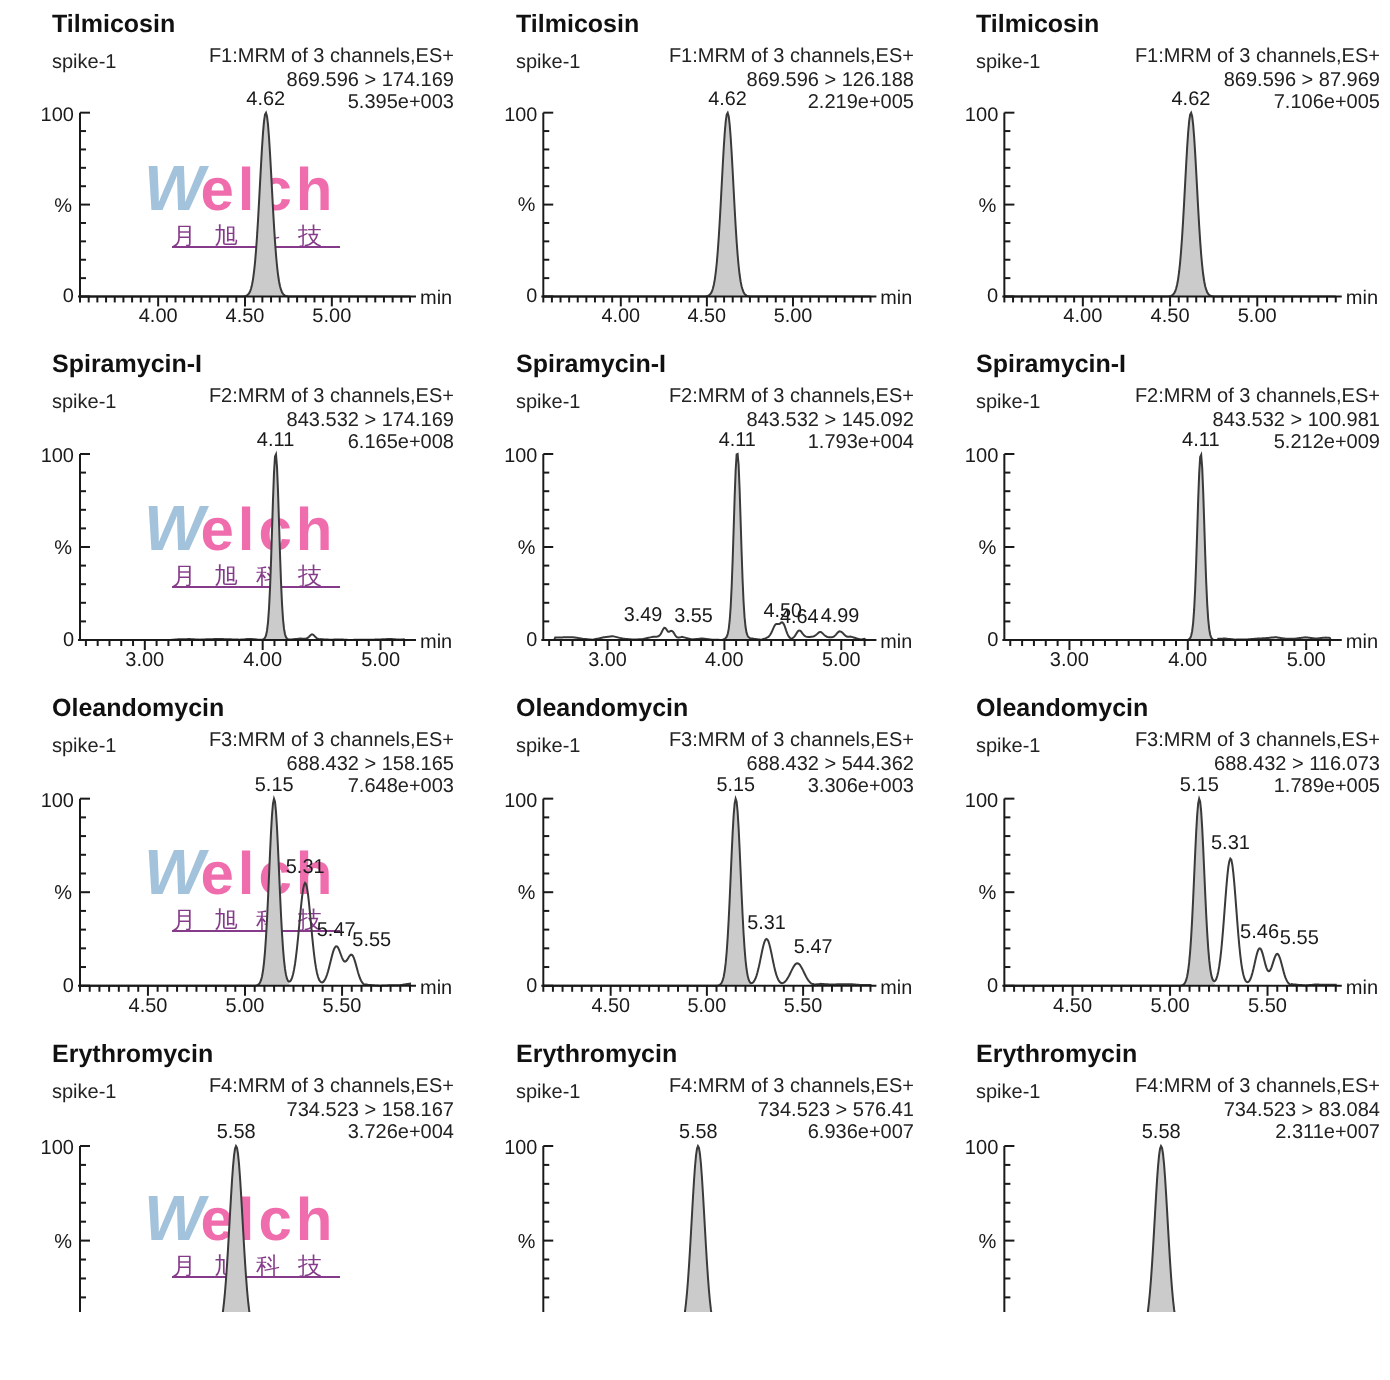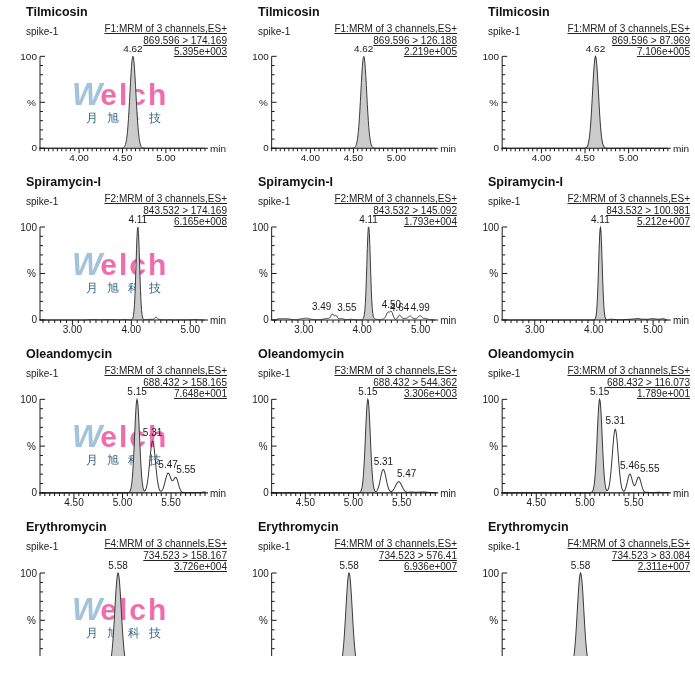--- a/index.html
+++ b/index.html
@@ -4,27 +4,27 @@
 <style>
   html,body{margin:0;padding:0;background:#ffffff;}
   body{font-family:"Liberation Sans", sans-serif; color:#1a1a1a;}
   #frame{position:relative;width:695px;height:656px;background:#ffffff;overflow:hidden;}
   #grid{display:grid;width:695px;height:690px;
         grid-template-columns:232px 230px 233px;
         grid-template-rows:170px 172px 173px 175px;}
   .panel{position:relative;overflow:hidden;}
   .p-title{position:absolute;left:26px;top:5px;font-size:12.5px;font-weight:700;color:#111;white-space:nowrap;}
   .p-sample{position:absolute;left:26px;top:26px;font-size:10px;color:#222;}
-  .p-head{position:absolute;right:5px;top:23px;text-align:right;font-size:10px;line-height:11.5px;color:#222;white-space:nowrap;text-decoration:underline;}
+  .p-head{position:absolute;right:5px;top:23px;text-align:right;font-size:10px;line-height:11.5px;color:#222;white-space:nowrap;}
   .plot{position:absolute;left:0;top:0;width:100%;height:100%;display:block;}
   svg text{font-family:"Liberation Sans", sans-serif;font-size:10px;fill:#1a1a1a;}
   .wm{position:absolute;left:72px;top:76px;width:150px;text-align:left;pointer-events:none;user-select:none;}
   .wm-w{font-size:32px;font-weight:700;font-style:italic;color:#85aecf;opacity:.75;letter-spacing:-2px;}
   .wm-elch{font-size:30px;font-weight:700;color:#ec4899;opacity:.8;letter-spacing:2px;margin-top:20px;}
-  .wm-cn{font-size:12px;color:#0c4a6e;opacity:.85;letter-spacing:9px;margin-top:-3px;padding-left:14px;white-space:nowrap;}
+  .wm-cn{font-size:12px;color:#701a75;opacity:.85;letter-spacing:9px;margin-top:-3px;padding-left:14px;white-space:nowrap;text-decoration:underline;}
 </style>
 </head>
 <body>
 
 <div id="frame">
   <div id="grid">
       <div class="panel">
     <div class="p-title">Tilmicosin</div>
     <div class="p-sample">spike-1</div>
     <div class="p-head">
@@ -402,21 +402,21 @@
           <text x="169.1" y="141.3" text-anchor="middle">4.64</text>
           <text x="189.7" y="140.8" text-anchor="middle">4.99</text>
         </svg>
   </div>
       <div class="panel">
     <div class="p-title">Spiramycin-I</div>
     <div class="p-sample">spike-1</div>
     <div class="p-head">
       <div class="p-channel">F2:MRM of 3 channels,ES+</div>
       <div class="p-transition">843.532 &gt; 100.981</div>
-      <div class="p-intensity">5.212e+007</div>
+      <div class="p-intensity">5.212e+009</div>
     </div>
 
     <svg class="plot" viewBox="0 0 232 172" preserveAspectRatio="none">
           <path d="M40 150L40.0 150.00L40.5 150.00L41.0 150.00L41.5 150.00L42.0 150.00L42.5 150.00L43.0 150.00L43.5 150.00L44.0 150.00L44.5 150.00L45.0 150.00L45.5 150.00L46.0 150.00L46.5 150.00L47.0 150.00L47.5 150.00L48.0 150.00L48.5 150.00L49.0 150.00L49.5 150.00L50.0 150.00L50.5 150.00L51.0 150.00L51.5 150.00L52.0 150.00L52.5 150.00L53.0 150.00L53.5 150.00L54.0 150.00L54.5 150.00L55.0 150.00L55.5 150.00L56.0 150.00L56.5 150.00L57.0 150.00L57.5 150.00L58.0 150.00L58.5 150.00L59.0 150.00L59.5 150.00L60.0 150.00L60.5 150.00L61.0 150.00L61.5 150.00L62.0 150.00L62.5 150.00L63.0 150.00L63.5 150.00L64.0 150.00L64.5 150.00L65.0 150.00L65.5 150.00L66.0 150.00L66.5 150.00L67.0 150.00L67.5 150.00L68.0 150.00L68.5 150.00L69.0 150.00L69.5 150.00L70.0 150.00L70.5 150.00L71.0 150.00L71.5 150.00L72.0 150.00L72.5 150.00L73.0 150.00L73.5 150.00L74.0 150.00L74.5 150.00L75.0 150.00L75.5 150.00L76.0 150.00L76.5 150.00L77.0 150.00L77.5 150.00L78.0 150.00L78.5 150.00L79.0 150.00L79.5 150.00L80.0 150.00L80.5 150.00L81.0 150.00L81.5 150.00L82.0 150.00L82.5 150.00L83.0 150.00L83.5 150.00L84.0 150.00L84.5 150.00L85.0 150.00L85.5 150.00L86.0 150.00L86.5 150.00L87.0 150.00L87.5 150.00L88.0 150.00L88.5 150.00L89.0 150.00L89.5 150.00L90.0 150.00L90.5 150.00L91.0 150.00L91.5 150.00L92.0 150.00L92.5 150.00L93.0 150.00L93.5 150.00L94.0 150.00L94.5 150.00L95.0 150.00L95.5 150.00L96.0 150.00L96.5 150.00L97.0 150.00L97.5 150.00L98.0 150.00L98.5 150.00L99.0 150.00L99.5 150.00L100.0 150.00L100.5 150.00L101.0 150.00L101.5 150.00L102.0 150.00L102.5 150.00L103.0 150.00L103.5 150.00L104.0 150.00L104.5 150.00L105.0 150.00L105.5 150.00L106.0 150.00L106.5 150.00L107.0 150.00L107.5 150.00L108.0 150.00L108.5 150.00L109.0 150.00L109.5 150.00L110.0 150.00L110.5 150.00L111.0 150.00L111.5 150.00L112.0 150.00L112.5 150.00L113.0 150.00L113.5 150.00L114.0 150.00L114.5 150.00L115.0 150.00L115.5 150.00L116.0 150.00L116.5 150.00L117.0 150.00L117.5 150.00L118.0 150.00L118.5 150.00L119.0 150.00L119.5 150.00L120.0 150.00L120.5 150.00L121.0 150.00L121.5 150.00L122.0 150.00L122.5 150.00L123.0 150.00L123.5 150.00L124.0 150.00L124.5 150.00L125.0 150.00L125.5 150.00L126.0 150.00L126.5 150.00L127.0 150.00L127.5 150.00L128.0 150.00L128.5 150.00L129.0 150.00L129.5 150.00L130.0 150.00L130.5 149.99L131.0 149.95L131.5 149.86L132.0 149.63L132.5 149.08L133.0 147.90L133.5 145.57L134.0 141.39L134.5 134.59L135.0 124.59L135.5 111.36L136.0 95.84L136.5 80.03L137.0 66.68L137.5 58.55L138.0 57.48L138.5 63.72L139.0 75.84L139.5 91.24L140.0 107.09L140.5 121.11L141.0 132.08L141.5 139.75L142.0 144.60L142.5 147.37L143.0 148.82L143.5 149.51L144.0 149.82L144.5 149.94L145.0 149.98L145.5 149.99L146.0 150.00L146.5 150.00L147.0 150.00L147.5 150.00L148.0 150.00L148.5 150.00L149.0 150.00L149.5 150.00L150.0 150.00L150.5 150.00L151.0 150.00L151.5 150.00L152.0 150.00L152.5 150.00L153.0 150.00L153.5 150.00L154.0 150.00L154.5 150.00L155.0 150.00L155.5 150.00L156.0 150.00L156.5 150.00L157.0 150.00L157.5 150.00L158.0 150.00L158.5 150.00L159.0 150.00L159.5 150.00L160.0 150.00L160.5 150.00L161.0 150.00L161.5 150.00L162.0 150.00L162.5 150.00L163.0 150.00L163.5 150.00L164.0 150.00L164.5 150.00L165.0 150.00L165.5 150.00L166.0 150.00L166.5 150.00L167.0 150.00L167.5 150.00L168.0 150.00L168.5 150.00L169.0 150.00L169.5 150.00L170.0 150.00L170.5 150.00L171.0 150.00L171.5 150.00L172.0 150.00L172.5 150.00L173.0 150.00L173.5 150.00L174.0 150.00L174.5 150.00L175.0 150.00L175.5 150.00L176.0 150.00L176.5 150.00L177.0 150.00L177.5 150.00L178.0 150.00L178.5 150.00L179.0 150.00L179.5 150.00L180.0 150.00L180.5 150.00L181.0 150.00L181.5 150.00L182.0 150.00L182.5 150.00L183.0 150.00L183.5 150.00L184.0 150.00L184.5 150.00L185.0 150.00L185.5 150.00L186.0 150.00L186.5 150.00L187.0 150.00L187.5 150.00L188.0 150.00L188.5 150.00L189.0 150.00L189.5 150.00L190.0 150.00L190.5 150.00L191.0 150.00L191.5 150.00L192.0 150.00L192.5 150.00L193.0 150.00L193.5 150.00L194.0 150.00L194.5 150.00L195.0 150.00L195.5 150.00L196.0 150.00L196.5 150.00L197.0 150.00L197.5 150.00L198.0 150.00L198.5 150.00L199.0 150.00L199.5 150.00L200.0 150.00L200.5 150.00L201.0 150.00L201.5 150.00L202.0 150.00L202.5 150.00L203.0 150.00L203.5 150.00L204.0 150.00L204.5 150.00L205.0 150.00L205 150Z" fill="#cbcbcb" stroke="none"></path>
           <path d="M40 150L40.0 150.00L40.5 150.00L41.0 150.00L41.5 150.00L42.0 150.00L42.5 150.00L43.0 150.00L43.5 150.00L44.0 150.00L44.5 150.00L45.0 150.00L45.5 150.00L46.0 150.00L46.5 150.00L47.0 150.00L47.5 150.00L48.0 150.00L48.5 150.00L49.0 150.00L49.5 150.00L50.0 150.00L50.5 150.00L51.0 150.00L51.5 150.00L52.0 150.00L52.5 150.00L53.0 150.00L53.5 150.00L54.0 150.00L54.5 150.00L55.0 150.00L55.5 150.00L56.0 150.00L56.5 150.00L57.0 150.00L57.5 150.00L58.0 150.00L58.5 150.00L59.0 150.00L59.5 150.00L60.0 150.00L60.5 150.00L61.0 150.00L61.5 150.00L62.0 150.00L62.5 150.00L63.0 150.00L63.5 150.00L64.0 150.00L64.5 150.00L65.0 150.00L65.5 150.00L66.0 150.00L66.5 150.00L67.0 150.00L67.5 150.00L68.0 150.00L68.5 150.00L69.0 150.00L69.5 150.00L70.0 150.00L70.5 150.00L71.0 150.00L71.5 150.00L72.0 150.00L72.5 150.00L73.0 150.00L73.5 150.00L74.0 150.00L74.5 150.00L75.0 150.00L75.5 150.00L76.0 150.00L76.5 150.00L77.0 150.00L77.5 150.00L78.0 150.00L78.5 150.00L79.0 150.00L79.5 150.00L80.0 150.00L80.5 150.00L81.0 150.00L81.5 150.00L82.0 150.00L82.5 150.00L83.0 150.00L83.5 150.00L84.0 150.00L84.5 150.00L85.0 150.00L85.5 150.00L86.0 150.00L86.5 150.00L87.0 150.00L87.5 150.00L88.0 150.00L88.5 150.00L89.0 150.00L89.5 150.00L90.0 150.00L90.5 150.00L91.0 150.00L91.5 150.00L92.0 150.00L92.5 150.00L93.0 150.00L93.5 150.00L94.0 150.00L94.5 150.00L95.0 150.00L95.5 150.00L96.0 150.00L96.5 150.00L97.0 150.00L97.5 150.00L98.0 150.00L98.5 150.00L99.0 150.00L99.5 150.00L100.0 150.00L100.5 150.00L101.0 150.00L101.5 150.00L102.0 150.00L102.5 150.00L103.0 150.00L103.5 150.00L104.0 150.00L104.5 150.00L105.0 150.00L105.5 150.00L106.0 150.00L106.5 150.00L107.0 150.00L107.5 150.00L108.0 150.00L108.5 150.00L109.0 150.00L109.5 150.00L110.0 150.00L110.5 150.00L111.0 150.00L111.5 150.00L112.0 150.00L112.5 150.00L113.0 150.00L113.5 150.00L114.0 150.00L114.5 150.00L115.0 150.00L115.5 150.00L116.0 150.00L116.5 150.00L117.0 150.00L117.5 150.00L118.0 150.00L118.5 150.00L119.0 150.00L119.5 150.00L120.0 150.00L120.5 150.00L121.0 150.00L121.5 150.00L122.0 150.00L122.5 150.00L123.0 150.00L123.5 150.00L124.0 150.00L124.5 150.00L125.0 150.00L125.5 150.00L126.0 150.00L126.5 150.00L127.0 150.00L127.5 150.00L128.0 150.00L128.5 150.00L129.0 150.00L129.5 150.00L130.0 150.00L130.5 149.99L131.0 149.95L131.5 149.86L132.0 149.63L132.5 149.08L133.0 147.90L133.5 145.57L134.0 141.39L134.5 134.59L135.0 124.59L135.5 111.36L136.0 95.84L136.5 80.03L137.0 66.68L137.5 58.55L138.0 57.48L138.5 63.72L139.0 75.84L139.5 91.24L140.0 107.09L140.5 121.11L141.0 132.08L141.5 139.75L142.0 144.60L142.5 147.37L143.0 148.82L143.5 149.51L144.0 149.82L144.5 149.94L145.0 149.98L145.5 149.99L146.0 150.00L146.5 149.34L147.0 149.34L147.5 149.33L148.0 149.33L148.5 149.32L149.0 149.31L149.5 149.31L150.0 149.30L150.5 149.35L151.0 149.41L151.5 149.46L152.0 149.51L152.5 149.56L153.0 149.61L153.5 149.66L154.0 149.71L154.5 149.77L155.0 149.82L155.5 149.81L156.0 149.81L156.5 149.80L157.0 149.80L157.5 149.79L158.0 149.79L158.5 149.78L159.0 149.78L159.5 149.77L160.0 149.77L160.5 149.73L161.0 149.69L161.5 149.65L162.0 149.61L162.5 149.57L163.0 149.52L163.5 149.48L164.0 149.44L164.5 149.40L165.0 149.36L165.5 149.33L166.0 149.30L166.5 149.28L167.0 149.25L167.5 149.22L168.0 149.19L168.5 149.17L169.0 149.14L169.5 149.11L170.0 149.08L170.5 149.03L171.0 148.99L171.5 148.94L172.0 148.89L172.5 148.84L173.0 148.80L173.5 148.75L174.0 148.70L174.5 148.65L175.0 148.61L175.5 148.68L176.0 148.76L176.5 148.84L177.0 148.91L177.5 148.99L178.0 149.07L178.5 149.14L179.0 149.22L179.5 149.30L180.0 149.37L180.5 149.37L181.0 149.36L181.5 149.35L182.0 149.35L182.5 149.34L183.0 149.34L183.5 149.33L184.0 149.33L184.5 149.32L185.0 149.31L185.5 149.25L186.0 149.18L186.5 149.11L187.0 149.04L187.5 148.97L188.0 148.90L188.5 148.84L189.0 148.77L189.5 148.70L190.0 148.63L190.5 148.70L191.0 148.77L191.5 148.83L192.0 148.90L192.5 148.97L193.0 149.03L193.5 149.10L194.0 149.17L194.5 149.24L195.0 149.30L195.5 149.25L196.0 149.20L196.5 149.14L197.0 149.09L197.5 149.04L198.0 148.98L198.5 148.93L199.0 148.88L199.5 148.82L200.0 148.77L200.5 148.82L201.0 148.88L201.5 148.93L202.0 148.99L202.5 150.00L203.0 150.00L203.5 150.00L204.0 150.00L204.5 150.00L205.0 150.00L205 150" fill="none" stroke="#3a3a3a" stroke-width="1"></path>
           <g>
             <line x1="39" y1="150" x2="208" y2="150" stroke="#1a1a1a" stroke-width="1"></line>
             <line x1="42.95" y1="150" x2="42.95" y2="153" stroke="#1a1a1a" stroke-width="1"></line>
             <line x1="48.84" y1="150" x2="48.84" y2="153" stroke="#1a1a1a" stroke-width="1"></line>
             <line x1="54.73" y1="150" x2="54.73" y2="153" stroke="#1a1a1a" stroke-width="1"></line>
@@ -469,21 +469,21 @@
           </g>
           <text x="137.8" y="53.0" text-anchor="middle">4.11</text>
         </svg>
   </div>
       <div class="panel">
     <div class="p-title">Oleandomycin</div>
     <div class="p-sample">spike-1</div>
     <div class="p-head">
       <div class="p-channel">F3:MRM of 3 channels,ES+</div>
       <div class="p-transition">688.432 &gt; 158.165</div>
-      <div class="p-intensity">7.648e+001</div>
+      <div class="p-intensity">7.648e+003</div>
     </div>
     <div class="wm">
       <span class="wm-w">W</span><span class="wm-elch">elch</span>
       <div class="wm-cn">月旭科技</div>
     </div>
     <svg class="plot" viewBox="0 0 232 172" preserveAspectRatio="none">
           <path d="M40 150L40.0 150.00L40.5 150.00L41.0 150.00L41.5 150.00L42.0 150.00L42.5 150.00L43.0 150.00L43.5 150.00L44.0 150.00L44.5 150.00L45.0 150.00L45.5 150.00L46.0 150.00L46.5 150.00L47.0 150.00L47.5 150.00L48.0 150.00L48.5 150.00L49.0 150.00L49.5 150.00L50.0 150.00L50.5 150.00L51.0 150.00L51.5 150.00L52.0 150.00L52.5 150.00L53.0 150.00L53.5 150.00L54.0 150.00L54.5 150.00L55.0 150.00L55.5 150.00L56.0 150.00L56.5 150.00L57.0 150.00L57.5 150.00L58.0 150.00L58.5 150.00L59.0 150.00L59.5 150.00L60.0 150.00L60.5 150.00L61.0 150.00L61.5 150.00L62.0 150.00L62.5 150.00L63.0 150.00L63.5 150.00L64.0 150.00L64.5 150.00L65.0 150.00L65.5 150.00L66.0 150.00L66.5 150.00L67.0 150.00L67.5 150.00L68.0 150.00L68.5 150.00L69.0 150.00L69.5 150.00L70.0 150.00L70.5 150.00L71.0 150.00L71.5 150.00L72.0 150.00L72.5 150.00L73.0 150.00L73.5 150.00L74.0 150.00L74.5 150.00L75.0 150.00L75.5 150.00L76.0 150.00L76.5 150.00L77.0 150.00L77.5 150.00L78.0 150.00L78.5 150.00L79.0 150.00L79.5 150.00L80.0 150.00L80.5 150.00L81.0 150.00L81.5 150.00L82.0 150.00L82.5 150.00L83.0 150.00L83.5 150.00L84.0 150.00L84.5 150.00L85.0 150.00L85.5 150.00L86.0 150.00L86.5 150.00L87.0 150.00L87.5 150.00L88.0 150.00L88.5 150.00L89.0 150.00L89.5 150.00L90.0 150.00L90.5 150.00L91.0 150.00L91.5 150.00L92.0 150.00L92.5 150.00L93.0 150.00L93.5 150.00L94.0 150.00L94.5 150.00L95.0 150.00L95.5 150.00L96.0 150.00L96.5 150.00L97.0 150.00L97.5 150.00L98.0 150.00L98.5 150.00L99.0 150.00L99.5 150.00L100.0 150.00L100.5 150.00L101.0 150.00L101.5 150.00L102.0 150.00L102.5 150.00L103.0 150.00L103.5 150.00L104.0 150.00L104.5 150.00L105.0 150.00L105.5 150.00L106.0 150.00L106.5 150.00L107.0 150.00L107.5 150.00L108.0 150.00L108.5 150.00L109.0 150.00L109.5 150.00L110.0 150.00L110.5 150.00L111.0 150.00L111.5 150.00L112.0 150.00L112.5 150.00L113.0 150.00L113.5 150.00L114.0 150.00L114.5 150.00L115.0 150.00L115.5 150.00L116.0 150.00L116.5 150.00L117.0 150.00L117.5 150.00L118.0 150.00L118.5 150.00L119.0 150.00L119.5 150.00L120.0 150.00L120.5 150.00L121.0 150.00L121.5 150.00L122.0 150.00L122.5 150.00L123.0 150.00L123.5 150.00L124.0 150.00L124.5 150.00L125.0 150.00L125.5 150.00L126.0 150.00L126.5 149.99L127.0 149.98L127.5 149.95L128.0 149.89L128.5 149.77L129.0 149.54L129.5 149.13L130.0 148.42L130.5 147.24L131.0 145.38L131.5 142.57L132.0 138.53L132.5 133.00L133.0 125.82L133.5 116.98L134.0 106.73L134.5 95.55L135.0 84.24L135.5 73.76L136.0 65.15L136.5 59.34L137.0 57.03L137.5 58.47L138.0 63.50L138.5 71.53L139.0 81.66L139.5 92.87L140.0 104.15L140.5 114.68L141.0 123.88L141.5 131.46L142.0 137.37L142.5 141.74L143.0 144.81L143.5 146.87L144.0 148.19L144.5 148.99L145.0 149.46L145.5 149.73L146.0 149.87L146.5 149.94L147.0 149.97L147.5 149.99L148.0 149.99L148.5 150.00L149.0 150.00L149.5 150.00L150.0 150.00L150.5 150.00L151.0 150.00L151.5 150.00L152.0 150.00L152.5 150.00L153.0 150.00L153.5 150.00L154.0 150.00L154.5 150.00L155.0 150.00L155.5 150.00L156.0 150.00L156.5 150.00L157.0 150.00L157.5 150.00L158.0 150.00L158.5 150.00L159.0 150.00L159.5 150.00L160.0 150.00L160.5 150.00L161.0 150.00L161.5 150.00L162.0 150.00L162.5 150.00L163.0 150.00L163.5 150.00L164.0 150.00L164.5 150.00L165.0 150.00L165.5 150.00L166.0 150.00L166.5 150.00L167.0 150.00L167.5 150.00L168.0 150.00L168.5 150.00L169.0 150.00L169.5 150.00L170.0 150.00L170.5 150.00L171.0 150.00L171.5 150.00L172.0 150.00L172.5 150.00L173.0 150.00L173.5 150.00L174.0 150.00L174.5 150.00L175.0 150.00L175.5 150.00L176.0 150.00L176.5 150.00L177.0 150.00L177.5 150.00L178.0 150.00L178.5 150.00L179.0 150.00L179.5 150.00L180.0 150.00L180.5 150.00L181.0 150.00L181.5 150.00L182.0 150.00L182.5 150.00L183.0 150.00L183.5 150.00L184.0 150.00L184.5 150.00L185.0 150.00L185.5 150.00L186.0 150.00L186.5 150.00L187.0 150.00L187.5 150.00L188.0 150.00L188.5 150.00L189.0 150.00L189.5 150.00L190.0 150.00L190.5 150.00L191.0 150.00L191.5 150.00L192.0 150.00L192.5 150.00L193.0 150.00L193.5 150.00L194.0 150.00L194.5 150.00L195.0 150.00L195.5 150.00L196.0 150.00L196.5 150.00L197.0 150.00L197.5 150.00L198.0 150.00L198.5 150.00L199.0 150.00L199.5 150.00L200.0 150.00L200.5 150.00L201.0 150.00L201.5 150.00L202.0 150.00L202.5 150.00L203.0 150.00L203.5 150.00L204.0 150.00L204.5 150.00L205.0 150.00L205 150Z" fill="#cbcbcb" stroke="none"></path>
           <path d="M40 150L40.0 150.00L40.5 150.00L41.0 150.00L41.5 150.00L42.0 150.00L42.5 150.00L43.0 150.00L43.5 150.00L44.0 150.00L44.5 150.00L45.0 150.00L45.5 150.00L46.0 150.00L46.5 150.00L47.0 150.00L47.5 150.00L48.0 150.00L48.5 150.00L49.0 150.00L49.5 150.00L50.0 150.00L50.5 150.00L51.0 150.00L51.5 150.00L52.0 150.00L52.5 150.00L53.0 150.00L53.5 150.00L54.0 150.00L54.5 150.00L55.0 150.00L55.5 150.00L56.0 150.00L56.5 150.00L57.0 150.00L57.5 150.00L58.0 150.00L58.5 150.00L59.0 150.00L59.5 150.00L60.0 150.00L60.5 150.00L61.0 150.00L61.5 150.00L62.0 150.00L62.5 150.00L63.0 150.00L63.5 150.00L64.0 150.00L64.5 150.00L65.0 150.00L65.5 150.00L66.0 150.00L66.5 150.00L67.0 150.00L67.5 150.00L68.0 150.00L68.5 150.00L69.0 150.00L69.5 150.00L70.0 150.00L70.5 150.00L71.0 150.00L71.5 150.00L72.0 150.00L72.5 150.00L73.0 150.00L73.5 150.00L74.0 150.00L74.5 150.00L75.0 150.00L75.5 150.00L76.0 150.00L76.5 150.00L77.0 150.00L77.5 150.00L78.0 150.00L78.5 150.00L79.0 150.00L79.5 150.00L80.0 150.00L80.5 150.00L81.0 150.00L81.5 150.00L82.0 150.00L82.5 150.00L83.0 150.00L83.5 150.00L84.0 150.00L84.5 150.00L85.0 150.00L85.5 150.00L86.0 150.00L86.5 150.00L87.0 150.00L87.5 150.00L88.0 150.00L88.5 150.00L89.0 150.00L89.5 150.00L90.0 150.00L90.5 150.00L91.0 150.00L91.5 150.00L92.0 150.00L92.5 150.00L93.0 150.00L93.5 150.00L94.0 150.00L94.5 150.00L95.0 150.00L95.5 150.00L96.0 150.00L96.5 150.00L97.0 150.00L97.5 150.00L98.0 150.00L98.5 150.00L99.0 150.00L99.5 150.00L100.0 150.00L100.5 150.00L101.0 150.00L101.5 150.00L102.0 150.00L102.5 150.00L103.0 150.00L103.5 150.00L104.0 150.00L104.5 150.00L105.0 150.00L105.5 150.00L106.0 150.00L106.5 150.00L107.0 150.00L107.5 150.00L108.0 150.00L108.5 150.00L109.0 150.00L109.5 150.00L110.0 150.00L110.5 150.00L111.0 150.00L111.5 150.00L112.0 150.00L112.5 150.00L113.0 150.00L113.5 150.00L114.0 150.00L114.5 150.00L115.0 150.00L115.5 150.00L116.0 150.00L116.5 150.00L117.0 150.00L117.5 150.00L118.0 150.00L118.5 150.00L119.0 150.00L119.5 150.00L120.0 150.00L120.5 150.00L121.0 150.00L121.5 150.00L122.0 150.00L122.5 150.00L123.0 150.00L123.5 150.00L124.0 150.00L124.5 150.00L125.0 150.00L125.5 150.00L126.0 150.00L126.5 149.99L127.0 149.98L127.5 149.95L128.0 149.89L128.5 149.77L129.0 149.54L129.5 149.13L130.0 148.42L130.5 147.24L131.0 145.38L131.5 142.57L132.0 138.53L132.5 133.00L133.0 125.82L133.5 116.98L134.0 106.73L134.5 95.55L135.0 84.24L135.5 73.76L136.0 65.15L136.5 59.34L137.0 57.03L137.5 58.47L138.0 63.50L138.5 71.53L139.0 81.66L139.5 92.87L140.0 104.15L140.5 114.68L141.0 123.87L141.5 131.43L142.0 137.31L142.5 141.62L143.0 144.61L143.5 146.51L144.0 147.58L144.5 147.99L145.0 147.86L145.5 147.23L146.0 146.09L146.5 144.42L147.0 142.14L147.5 139.19L148.0 135.55L148.5 131.26L149.0 126.40L149.5 121.16L150.0 115.80L150.5 110.64L151.0 106.04L151.5 102.36L152.0 99.90L152.5 98.87L153.0 99.37L153.5 101.34L154.0 104.62L154.5 108.93L155.0 113.93L155.5 119.26L156.0 124.58L156.5 129.59L157.0 134.10L157.5 137.97L158.0 141.15L158.5 143.66L159.0 145.54L159.5 146.87L160.0 147.74L160.5 148.21L161.0 148.34L161.5 148.16L162.0 147.69L162.5 146.93L163.0 145.87L163.5 144.53L164.0 142.93L164.5 141.09L165.0 139.10L165.5 137.06L166.0 135.08L166.5 133.30L167.0 131.86L167.5 130.86L168.0 130.39L168.5 130.47L169.0 131.05L169.5 132.06L170.0 133.34L170.5 134.72L171.0 136.02L171.5 137.08L172.0 137.76L172.5 138.00L173.0 137.79L173.5 137.22L174.0 136.42L174.5 135.58L175.0 134.90L175.5 134.56L176.0 134.67L176.5 135.29L177.0 136.39L177.5 137.89L178.0 139.63L178.5 141.47L179.0 143.26L179.5 144.89L180.0 146.28L180.5 147.40L181.0 148.25L181.5 148.87L182.0 149.30L182.5 149.59L183.0 149.34L183.5 149.47L184.0 149.55L184.5 149.61L185.0 149.65L185.5 149.69L186.0 149.73L186.5 149.76L187.0 149.80L187.5 149.83L188.0 149.86L188.5 149.90L189.0 149.93L189.5 149.96L190.0 149.99L190.5 149.97L191.0 149.94L191.5 149.92L192.0 149.89L192.5 149.87L193.0 149.84L193.5 149.82L194.0 149.79L194.5 149.77L195.0 149.74L195.5 149.74L196.0 149.74L196.5 149.74L197.0 149.74L197.5 149.74L198.0 149.74L198.5 149.75L199.0 149.75L199.5 149.75L200.0 149.75L200.5 149.66L201.0 149.58L201.5 149.50L202.0 149.42L202.5 149.34L203.0 149.26L203.5 149.18L204.0 149.10L204.5 149.02L205.0 148.94L205 150" fill="none" stroke="#3a3a3a" stroke-width="1"></path>
           <g>
             <line x1="39" y1="150" x2="208" y2="150" stroke="#1a1a1a" stroke-width="1"></line>
@@ -625,21 +625,21 @@
           <text x="152.6" y="121.8" text-anchor="middle">5.31</text>
           <text x="176.1" y="133.8" text-anchor="middle">5.47</text>
         </svg>
   </div>
       <div class="panel">
     <div class="p-title">Oleandomycin</div>
     <div class="p-sample">spike-1</div>
     <div class="p-head">
       <div class="p-channel">F3:MRM of 3 channels,ES+</div>
       <div class="p-transition">688.432 &gt; 116.073</div>
-      <div class="p-intensity">1.789e+001</div>
+      <div class="p-intensity">1.789e+005</div>
     </div>
 
     <svg class="plot" viewBox="0 0 232 172" preserveAspectRatio="none">
           <path d="M40 150L40.0 150.00L40.5 150.00L41.0 150.00L41.5 150.00L42.0 150.00L42.5 150.00L43.0 150.00L43.5 150.00L44.0 150.00L44.5 150.00L45.0 150.00L45.5 150.00L46.0 150.00L46.5 150.00L47.0 150.00L47.5 150.00L48.0 150.00L48.5 150.00L49.0 150.00L49.5 150.00L50.0 150.00L50.5 150.00L51.0 150.00L51.5 150.00L52.0 150.00L52.5 150.00L53.0 150.00L53.5 150.00L54.0 150.00L54.5 150.00L55.0 150.00L55.5 150.00L56.0 150.00L56.5 150.00L57.0 150.00L57.5 150.00L58.0 150.00L58.5 150.00L59.0 150.00L59.5 150.00L60.0 150.00L60.5 150.00L61.0 150.00L61.5 150.00L62.0 150.00L62.5 150.00L63.0 150.00L63.5 150.00L64.0 150.00L64.5 150.00L65.0 150.00L65.5 150.00L66.0 150.00L66.5 150.00L67.0 150.00L67.5 150.00L68.0 150.00L68.5 150.00L69.0 150.00L69.5 150.00L70.0 150.00L70.5 150.00L71.0 150.00L71.5 150.00L72.0 150.00L72.5 150.00L73.0 150.00L73.5 150.00L74.0 150.00L74.5 150.00L75.0 150.00L75.5 150.00L76.0 150.00L76.5 150.00L77.0 150.00L77.5 150.00L78.0 150.00L78.5 150.00L79.0 150.00L79.5 150.00L80.0 150.00L80.5 150.00L81.0 150.00L81.5 150.00L82.0 150.00L82.5 150.00L83.0 150.00L83.5 150.00L84.0 150.00L84.5 150.00L85.0 150.00L85.5 150.00L86.0 150.00L86.5 150.00L87.0 150.00L87.5 150.00L88.0 150.00L88.5 150.00L89.0 150.00L89.5 150.00L90.0 150.00L90.5 150.00L91.0 150.00L91.5 150.00L92.0 150.00L92.5 150.00L93.0 150.00L93.5 150.00L94.0 150.00L94.5 150.00L95.0 150.00L95.5 150.00L96.0 150.00L96.5 150.00L97.0 150.00L97.5 150.00L98.0 150.00L98.5 150.00L99.0 150.00L99.5 150.00L100.0 150.00L100.5 150.00L101.0 150.00L101.5 150.00L102.0 150.00L102.5 150.00L103.0 150.00L103.5 150.00L104.0 150.00L104.5 150.00L105.0 150.00L105.5 150.00L106.0 150.00L106.5 150.00L107.0 150.00L107.5 150.00L108.0 150.00L108.5 150.00L109.0 150.00L109.5 150.00L110.0 150.00L110.5 150.00L111.0 150.00L111.5 150.00L112.0 150.00L112.5 150.00L113.0 150.00L113.5 150.00L114.0 150.00L114.5 150.00L115.0 150.00L115.5 150.00L116.0 150.00L116.5 150.00L117.0 150.00L117.5 150.00L118.0 150.00L118.5 150.00L119.0 150.00L119.5 150.00L120.0 150.00L120.5 150.00L121.0 150.00L121.5 150.00L122.0 150.00L122.5 150.00L123.0 150.00L123.5 150.00L124.0 150.00L124.5 150.00L125.0 150.00L125.5 150.00L126.0 150.00L126.5 149.99L127.0 149.98L127.5 149.95L128.0 149.89L128.5 149.77L129.0 149.54L129.5 149.13L130.0 148.42L130.5 147.24L131.0 145.38L131.5 142.57L132.0 138.53L132.5 133.00L133.0 125.82L133.5 116.98L134.0 106.73L134.5 95.55L135.0 84.24L135.5 73.76L136.0 65.15L136.5 59.34L137.0 57.03L137.5 58.47L138.0 63.50L138.5 71.53L139.0 81.66L139.5 92.87L140.0 104.15L140.5 114.68L141.0 123.88L141.5 131.46L142.0 137.37L142.5 141.74L143.0 144.81L143.5 146.87L144.0 148.19L144.5 148.99L145.0 149.46L145.5 149.73L146.0 149.87L146.5 149.94L147.0 149.97L147.5 149.99L148.0 149.99L148.5 150.00L149.0 150.00L149.5 150.00L150.0 150.00L150.5 150.00L151.0 150.00L151.5 150.00L152.0 150.00L152.5 150.00L153.0 150.00L153.5 150.00L154.0 150.00L154.5 150.00L155.0 150.00L155.5 150.00L156.0 150.00L156.5 150.00L157.0 150.00L157.5 150.00L158.0 150.00L158.5 150.00L159.0 150.00L159.5 150.00L160.0 150.00L160.5 150.00L161.0 150.00L161.5 150.00L162.0 150.00L162.5 150.00L163.0 150.00L163.5 150.00L164.0 150.00L164.5 150.00L165.0 150.00L165.5 150.00L166.0 150.00L166.5 150.00L167.0 150.00L167.5 150.00L168.0 150.00L168.5 150.00L169.0 150.00L169.5 150.00L170.0 150.00L170.5 150.00L171.0 150.00L171.5 150.00L172.0 150.00L172.5 150.00L173.0 150.00L173.5 150.00L174.0 150.00L174.5 150.00L175.0 150.00L175.5 150.00L176.0 150.00L176.5 150.00L177.0 150.00L177.5 150.00L178.0 150.00L178.5 150.00L179.0 150.00L179.5 150.00L180.0 150.00L180.5 150.00L181.0 150.00L181.5 150.00L182.0 150.00L182.5 150.00L183.0 150.00L183.5 150.00L184.0 150.00L184.5 150.00L185.0 150.00L185.5 150.00L186.0 150.00L186.5 150.00L187.0 150.00L187.5 150.00L188.0 150.00L188.5 150.00L189.0 150.00L189.5 150.00L190.0 150.00L190.5 150.00L191.0 150.00L191.5 150.00L192.0 150.00L192.5 150.00L193.0 150.00L193.5 150.00L194.0 150.00L194.5 150.00L195.0 150.00L195.5 150.00L196.0 150.00L196.5 150.00L197.0 150.00L197.5 150.00L198.0 150.00L198.5 150.00L199.0 150.00L199.5 150.00L200.0 150.00L200.5 150.00L201.0 150.00L201.5 150.00L202.0 150.00L202.5 150.00L203.0 150.00L203.5 150.00L204.0 150.00L204.5 150.00L205.0 150.00L205 150Z" fill="#cbcbcb" stroke="none"></path>
           <path d="M40 150L40.0 150.00L40.5 150.00L41.0 150.00L41.5 150.00L42.0 150.00L42.5 150.00L43.0 150.00L43.5 150.00L44.0 150.00L44.5 150.00L45.0 150.00L45.5 150.00L46.0 150.00L46.5 150.00L47.0 150.00L47.5 150.00L48.0 150.00L48.5 150.00L49.0 150.00L49.5 150.00L50.0 150.00L50.5 150.00L51.0 150.00L51.5 150.00L52.0 150.00L52.5 150.00L53.0 150.00L53.5 150.00L54.0 150.00L54.5 150.00L55.0 150.00L55.5 150.00L56.0 150.00L56.5 150.00L57.0 150.00L57.5 150.00L58.0 150.00L58.5 150.00L59.0 150.00L59.5 150.00L60.0 150.00L60.5 150.00L61.0 150.00L61.5 150.00L62.0 150.00L62.5 150.00L63.0 150.00L63.5 150.00L64.0 150.00L64.5 150.00L65.0 150.00L65.5 150.00L66.0 150.00L66.5 150.00L67.0 150.00L67.5 150.00L68.0 150.00L68.5 150.00L69.0 150.00L69.5 150.00L70.0 150.00L70.5 150.00L71.0 150.00L71.5 150.00L72.0 150.00L72.5 150.00L73.0 150.00L73.5 150.00L74.0 150.00L74.5 150.00L75.0 150.00L75.5 150.00L76.0 150.00L76.5 150.00L77.0 150.00L77.5 150.00L78.0 150.00L78.5 150.00L79.0 150.00L79.5 150.00L80.0 150.00L80.5 150.00L81.0 150.00L81.5 150.00L82.0 150.00L82.5 150.00L83.0 150.00L83.5 150.00L84.0 150.00L84.5 150.00L85.0 150.00L85.5 150.00L86.0 150.00L86.5 150.00L87.0 150.00L87.5 150.00L88.0 150.00L88.5 150.00L89.0 150.00L89.5 150.00L90.0 150.00L90.5 150.00L91.0 150.00L91.5 150.00L92.0 150.00L92.5 150.00L93.0 150.00L93.5 150.00L94.0 150.00L94.5 150.00L95.0 150.00L95.5 150.00L96.0 150.00L96.5 150.00L97.0 150.00L97.5 150.00L98.0 150.00L98.5 150.00L99.0 150.00L99.5 150.00L100.0 150.00L100.5 150.00L101.0 150.00L101.5 150.00L102.0 150.00L102.5 150.00L103.0 150.00L103.5 150.00L104.0 150.00L104.5 150.00L105.0 150.00L105.5 150.00L106.0 150.00L106.5 150.00L107.0 150.00L107.5 150.00L108.0 150.00L108.5 150.00L109.0 150.00L109.5 150.00L110.0 150.00L110.5 150.00L111.0 150.00L111.5 150.00L112.0 150.00L112.5 150.00L113.0 150.00L113.5 150.00L114.0 150.00L114.5 150.00L115.0 150.00L115.5 150.00L116.0 150.00L116.5 150.00L117.0 150.00L117.5 150.00L118.0 150.00L118.5 150.00L119.0 150.00L119.5 150.00L120.0 150.00L120.5 150.00L121.0 150.00L121.5 150.00L122.0 150.00L122.5 150.00L123.0 150.00L123.5 150.00L124.0 150.00L124.5 150.00L125.0 150.00L125.5 150.00L126.0 150.00L126.5 149.99L127.0 149.98L127.5 149.95L128.0 149.89L128.5 149.77L129.0 149.54L129.5 149.13L130.0 148.42L130.5 147.24L131.0 145.38L131.5 142.57L132.0 138.53L132.5 133.00L133.0 125.82L133.5 116.98L134.0 106.73L134.5 95.55L135.0 84.24L135.5 73.76L136.0 65.15L136.5 59.34L137.0 57.03L137.5 58.47L138.0 63.50L138.5 71.53L139.0 81.66L139.5 92.87L140.0 104.15L140.5 114.67L141.0 123.86L141.5 131.42L142.0 137.29L142.5 141.60L143.0 144.56L143.5 146.43L144.0 147.44L144.5 147.75L145.0 147.47L145.5 146.63L146.0 145.20L146.5 143.11L147.0 140.28L147.5 136.64L148.0 132.14L148.5 126.83L149.0 120.82L149.5 114.34L150.0 107.71L150.5 101.33L151.0 95.65L151.5 91.10L152.0 88.06L152.5 86.79L153.0 87.40L153.5 89.84L154.0 93.90L154.5 99.23L155.0 105.41L155.5 112.00L156.0 118.57L156.5 124.78L157.0 130.35L157.5 135.15L158.0 139.09L158.5 142.21L159.0 144.57L159.5 146.26L160.0 147.38L160.5 148.03L161.0 148.25L161.5 148.09L162.0 147.56L162.5 146.65L163.0 145.35L163.5 143.68L164.0 141.70L164.5 139.50L165.0 137.23L165.5 135.10L166.0 133.29L166.5 132.01L167.0 131.41L167.5 131.54L168.0 132.38L168.5 133.80L169.0 135.62L169.5 137.61L170.0 139.51L170.5 141.10L171.0 142.22L171.5 142.76L172.0 142.68L172.5 142.01L173.0 140.86L173.5 139.37L174.0 137.77L174.5 136.25L175.0 135.04L175.5 134.32L176.0 134.18L176.5 134.66L177.0 135.72L177.5 137.23L178.0 139.04L178.5 140.97L179.0 142.86L179.5 144.58L180.0 146.05L180.5 147.23L181.0 148.14L181.5 148.80L182.0 149.26L182.5 149.56L183.0 149.16L183.5 149.29L184.0 149.36L184.5 149.41L185.0 149.44L185.5 149.48L186.0 149.53L186.5 149.57L187.0 149.61L187.5 149.65L188.0 149.69L188.5 149.73L189.0 149.77L189.5 149.81L190.0 149.84L190.5 149.80L191.0 149.75L191.5 149.71L192.0 149.66L192.5 149.62L193.0 149.57L193.5 149.53L194.0 149.48L194.5 149.44L195.0 149.39L195.5 149.41L196.0 149.42L196.5 149.44L197.0 149.46L197.5 149.48L198.0 149.49L198.5 149.51L199.0 149.53L199.5 149.54L200.0 149.56L200.5 149.56L201.0 149.56L201.5 149.56L202.0 149.55L202.5 149.55L203.0 149.55L203.5 149.55L204.0 149.55L204.5 149.55L205.0 149.54L205 150" fill="none" stroke="#3a3a3a" stroke-width="1"></path>
           <g>
             <line x1="39" y1="150" x2="208" y2="150" stroke="#1a1a1a" stroke-width="1"></line>
             <line x1="40.00" y1="150" x2="40.00" y2="153" stroke="#1a1a1a" stroke-width="1"></line>
             <line x1="44.85" y1="150" x2="44.85" y2="153" stroke="#1a1a1a" stroke-width="1"></line>
             <line x1="49.71" y1="150" x2="49.71" y2="153" stroke="#1a1a1a" stroke-width="1"></line>

